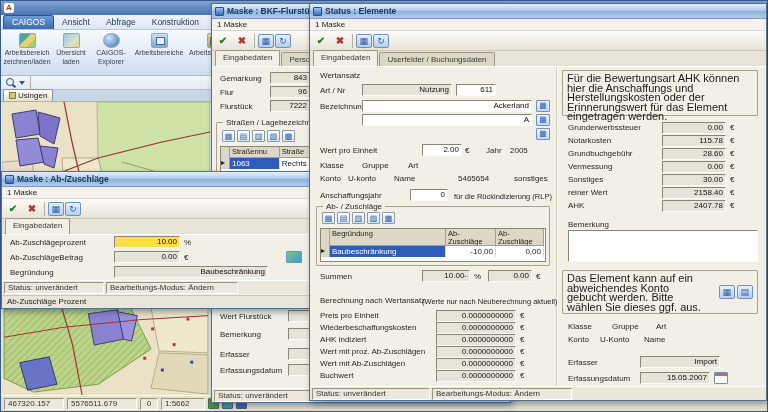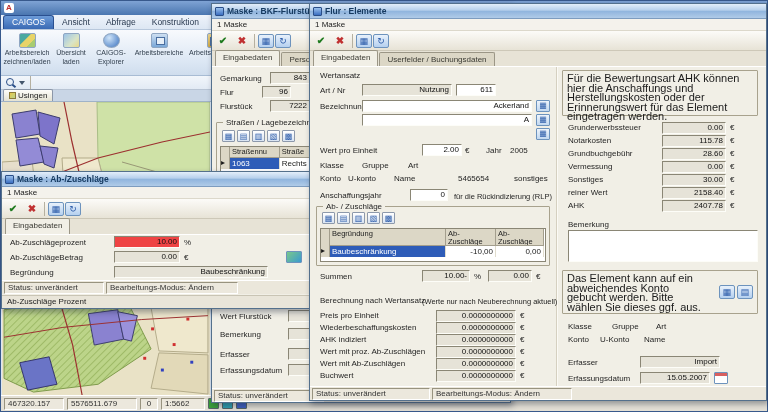--- a/index.html
+++ b/index.html
@@ -44,21 +44,21 @@
 .tsep{width:1px;height:14px;background:#b5b0a0;margin:0 2px}
 .bluebtn{width:16px;height:14px;background:linear-gradient(#e8f1fb,#b5d0ef);border:1px solid #6d93bd;border-radius:2px;color:#2a5aa8;font-size:9px;line-height:12px;text-align:center}
 .wtabs{height:16px;background:#e7e3d6;display:flex;align-items:flex-end;padding-left:3px;border-bottom:1px solid #fff}
 .wtab{height:14px;line-height:13px;padding:0 7px;font-size:8px;background:#dcd7c6;border:1px solid #9b9686;border-bottom:none;border-radius:2px 2px 0 0;margin-right:1px;color:#3a3a33;white-space:nowrap}
 .wtab.active{background:#f1efe6;height:16px}
 .lbl{position:absolute;font-size:8px;color:#1f1f1f;white-space:nowrap;line-height:10px}
 .note{position:absolute;font-size:7.5px;color:#1f1f1f;white-space:nowrap;line-height:9px}
 .fld{position:absolute;height:12px;background:#e6e3d8;border:1px solid;border-color:#8a8675 #fdfdf8 #fdfdf8 #8a8675;font-size:8px;line-height:10px;padding:0 2px;text-align:right;white-space:nowrap;overflow:hidden;color:#111}
 .fld.white{background:#fff}
 .fld.left{text-align:right}
-.fld.yellow{background:#ef4444}
+.fld.yellow{background:#fde047}
 .gbox{position:absolute;border:1px solid #a8a28d;border-radius:1px}
 .gtitle{position:absolute;top:-5px;left:6px;background:#f1efe6;padding:0 3px;font-size:8px;color:#1f1f1f;line-height:9px;white-space:nowrap}
 .mbtn{position:absolute;width:13px;height:12px;border:1px solid #8d99ab;background:linear-gradient(#fff,#d9e4f2);font-size:8px;color:#2a5aa8;text-align:center;line-height:11px;border-radius:1px}
 .gridbtn{position:absolute;width:14px;height:12px;background:linear-gradient(#eef4fb,#c2d8f0);border:1px solid #6d93bd;color:#2a5aa8;font-size:8px;line-height:10px;text-align:center;border-radius:1px}
 .calbtn{position:absolute;width:14px;height:12px;border:1px solid #6d93bd;background:linear-gradient(#d86060 0 3px,#ffffff 3px);border-radius:1px}
 .picbtn{position:absolute;width:16px;height:12px;border:1px solid #6d93bd;background:linear-gradient(135deg,#7ac88a,#3a9ad0);border-radius:1px}
 .tbl{position:absolute;background:#fff;border:1px solid #8a8675;font-size:8px;overflow:hidden}
 .trow{display:flex}
 .hc{background:#dcd7c6;border-right:1px solid #a39e8d;border-bottom:1px solid #a39e8d;padding:1px 2px;font-size:7.5px;line-height:8px;color:#222;overflow:hidden}
 .dc{border-right:1px solid #e0dccd;padding:1px 2px;line-height:9px;white-space:nowrap;overflow:hidden}
@@ -197,21 +197,21 @@
       <div class="bluebtn">▦</div>
       <div class="bluebtn">↻</div>
     </div>
     <div class="wtabs">
       <div class="wtab active">Eingabedaten</div>
       <div class="wtab">Personen</div>
     </div>
     <span class="lbl" style="left:8px;top:70px">Gemarkung</span>
     <div class="fld" style="left:58px;top:68px;width:40px">843</div>
     <span class="lbl" style="left:8px;top:84px">Flur</span>
-    <div class="fld" style="left:50px;top:82px;width:29px">96</div>
+    <div class="fld" style="left:58px;top:82px;width:40px">96</div>
     <span class="lbl" style="left:8px;top:98px">Flurstück</span>
     <div class="fld" style="left:58px;top:96px;width:40px">7222</div>
 
     <div class="gbox" style="left:4px;top:118px;width:240px;height:148px">
       <span class="gtitle">Straßen / Lagebezeichnungen</span>
     </div>
     <div class="mbtn" style="left:10px;top:126px">▦</div>
     <div class="mbtn" style="left:25px;top:126px">▤</div>
     <div class="mbtn" style="left:40px;top:126px">▥</div>
     <div class="mbtn" style="left:55px;top:126px">▧</div>
@@ -270,21 +270,21 @@
     <div class="wstatus" style="top:108px">
       <span class="scell" style="width:100px">Status: unverändert</span>
       <span class="scell" style="width:132px">Bearbeitungs-Modus: Ändern</span>
     </div>
     <div class="hintbar" style="top:123px">Ab-Zuschläge Prozent</div>
   </div>
 
   <div class="win" style="left:308px;top:2px;width:458px;height:398px;z-index:30">
     <div class="wtitle">
       <span class="wicon"></span>
-      <span>Flur : Elemente</span>
+      <span>Status : Elemente</span>
     </div>
     <div class="wmenu">1 Maske</div>
     <div class="wtool">
       <div class="tbtn chk">✔</div>
       <div class="tbtn xx">✖</div>
       <div class="tsep"></div>
       <div class="bluebtn">▦</div>
       <div class="bluebtn">↻</div>
     </div>
     <div class="wtabs">

